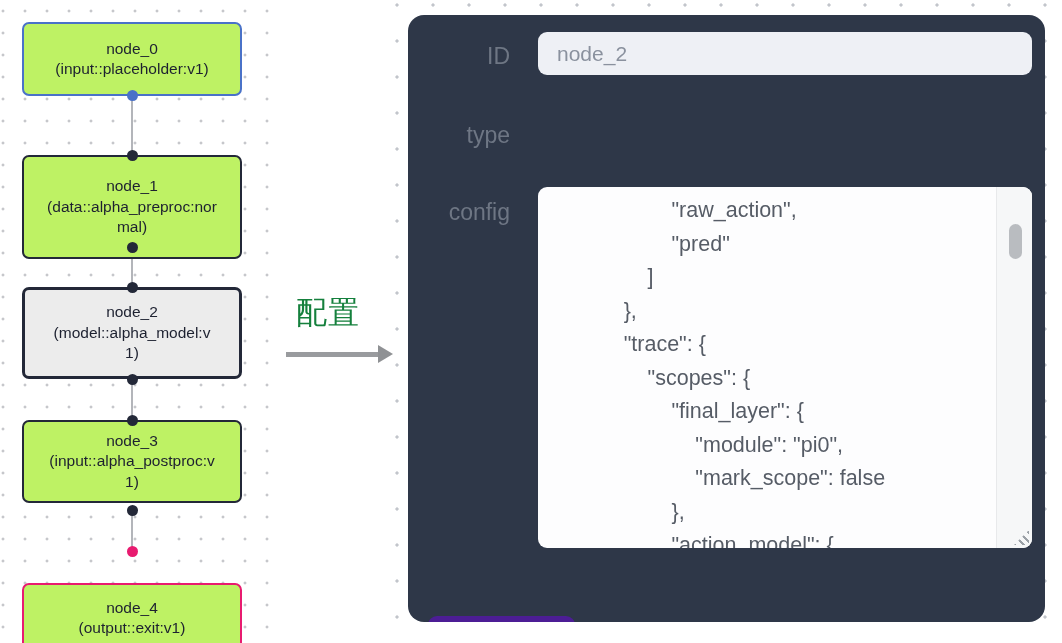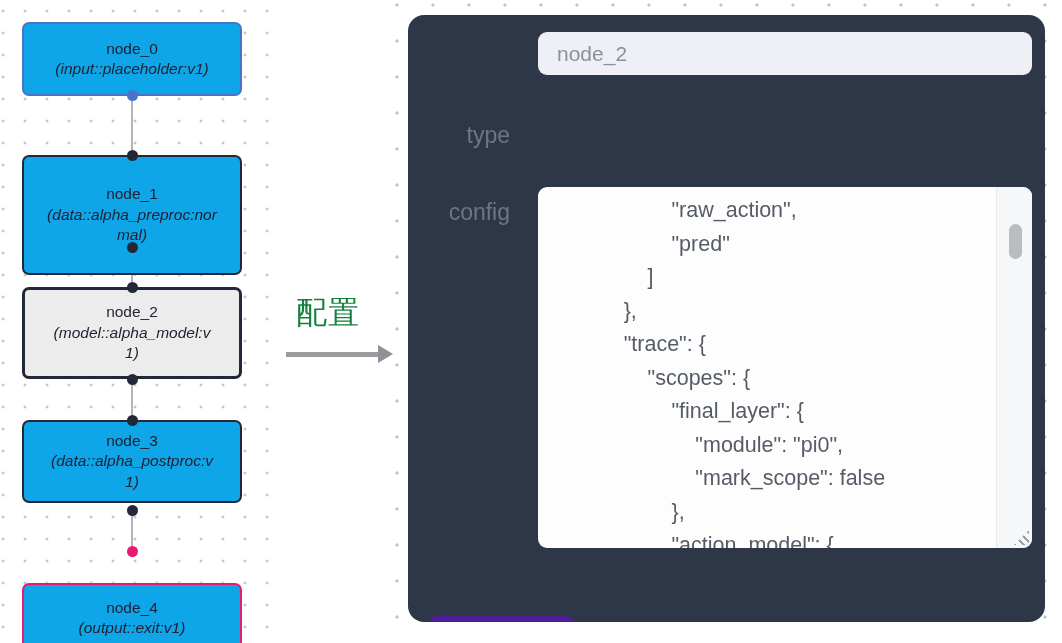--- a/index.html
+++ b/index.html
@@ -22,32 +22,32 @@
   .dots-right {
     position: absolute; left: 392px; top: 0; right: 0; height: 643px;
     background-image: radial-gradient(circle, #c2c5cb 1.4px, transparent 1.8px);
     background-size: 36px 36px;
     background-position: -13px -13px;
   }
 
   
   .node {
     position: absolute; left: 22px; width: 220px;
-    background: #0ea5e9;
+    background: #bef264;
     border: 2px solid #232838;
     border-radius: 7px;
     display: flex; flex-direction: column;
     align-items: center; justify-content: center;
     text-align: center;
     padding: 2px 23px;
     color: #1d2130;
     font-size: 15.5px; line-height: 20.5px;
     z-index: 2;
   }
-  .node .node-type { word-break: break-all; font-style: italic; }
+  .node .node-type { word-break: break-all; }
   .node.selected { background: #ececec; border-width: 3px; }
 
   .edge {
     position: absolute; left: 131px; width: 2px;
     background: #b3b5ba; z-index: 1;
   }
   .handle {
     position: absolute; left: 127px; width: 11px; height: 11px;
     border-radius: 50%; background: #232838; z-index: 3;
   }
@@ -138,51 +138,52 @@
 
 <div class="edge" style="top:96px;height:60px"></div>
 <div class="edge" style="top:247px;height:41px"></div>
 <div class="edge" style="top:379px;height:42px"></div>
 <div class="edge" style="top:511px;height:41px"></div>
 
 <div class="node" style="top: 22px; height: 74px; border-color: rgb(74, 114, 200);">
   <div class="node-label">node_0</div>
   <div class="node-type">(input::placeholder:v1)</div>
 </div>
-<div class="node" style="top: 155px; height: 120px; border-color: rgb(35, 40, 56);">
+<div class="node" style="top: 155px; height: 104px; border-color: rgb(35, 40, 56);">
   <div class="node-label">node_1</div>
   <div class="node-type">(data::alpha_preproc:normal)</div>
 </div>
 <div class="node selected" style="top: 287px; height: 92px; border-color: rgb(35, 40, 56);">
   <div class="node-label">node_2</div>
   <div class="node-type">(model::alpha_model:v1)</div>
 </div>
 <div class="node" style="top: 420px; height: 83px; border-color: rgb(35, 40, 56);">
   <div class="node-label">node_3</div>
-  <div class="node-type">(data::alpha_postproc:v1)</div>
+  <div class="node-type">(input::alpha_postproc:v1)</div>
 </div>
 <div class="node" style="top: 551px; height: 70px; border-color: rgb(232, 27, 112); margin-top: 32px;">
   <div class="node-label">node_4</div>
   <div class="node-type">(output::exit:v1)</div>
 </div>
 
 <span class="handle" style="top: 90px; background: rgb(74, 114, 200);"></span>
 <span class="handle" style="top: 150px; background: rgb(35, 40, 56);"></span>
 <span class="handle" style="top: 242px; background: rgb(35, 40, 56);"></span>
 <span class="handle" style="top: 282px; background: rgb(35, 40, 56);"></span>
 <span class="handle" style="top: 374px; background: rgb(35, 40, 56);"></span>
 <span class="handle" style="top: 415px; background: rgb(35, 40, 56);"></span>
 <span class="handle" style="top: 505px; background: rgb(35, 40, 56);"></span>
 <span class="handle" style="top: 546px; background: rgb(232, 27, 112);"></span>
 
 <div class="annotation-label">配置</div>
 <div class="annotation-arrow-line"></div>
 <div class="annotation-arrow-head"></div>
 
 <div class="panel">
+  <div class="field-label" style="top:28px">ID</div>
   <input class="field-input" style="top: 17px; height: 43px;" value="node_2">
 
   <div class="field-label" style="top:107px">type</div>
 
   <div class="field-label" style="top:184px">config</div>
   <div class="editor">
     <pre>                    "raw_action",
                     "pred"
                 ]
             },

